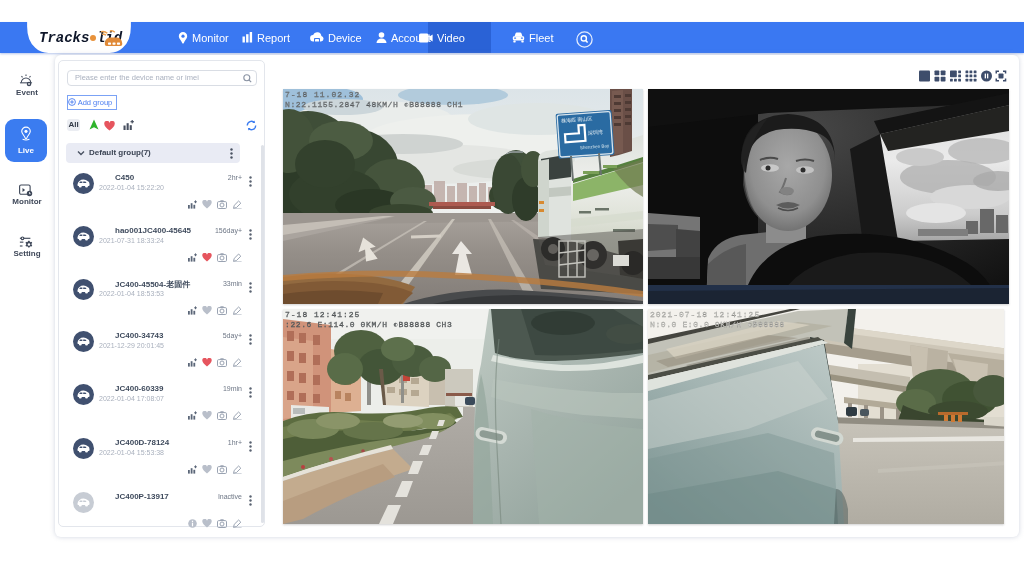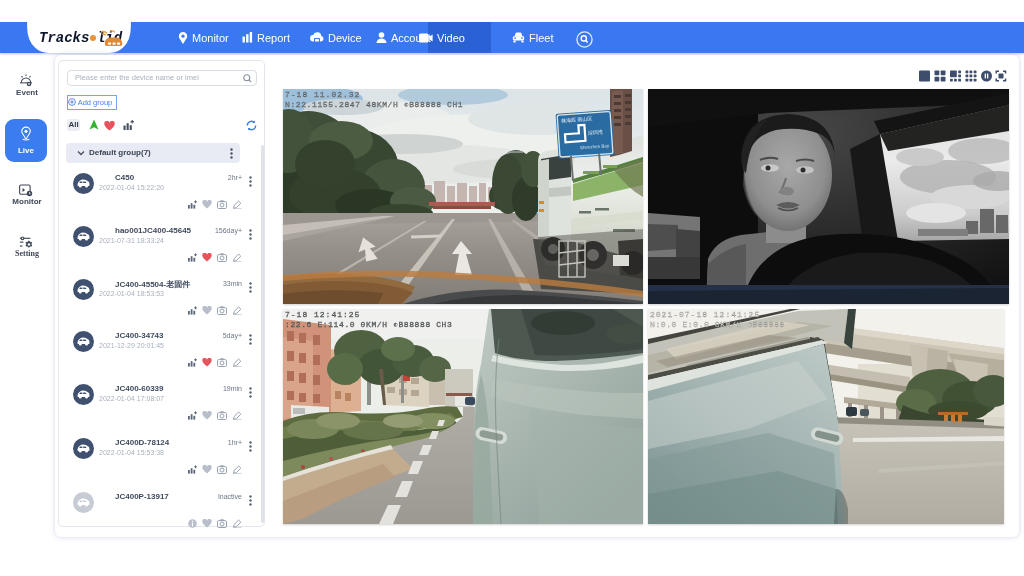--- a/index.html
+++ b/index.html
@@ -112,21 +112,21 @@
   </svg>
 <div class="side" style="top:184px;">
     <div class="lbl" style="margin-top:13px">Monitor</div>
   </div>
 <svg class="abs" style="left:19px;top:184px" width="14" height="13" viewBox="0 0 16 14">
     <rect x="0.7" y="0.7" width="12" height="10.6" rx="1.6" fill="none" stroke="#3f4859" stroke-width="1.3"></rect>
     <path d="M4,4 l3,2.4 l-3,2.4 Z" fill="#3f4859"></path>
     <circle cx="12" cy="10.5" r="3.1" fill="#3f4859"></circle>
     <path d="M12,9 l0,1.7 l1.3,0" stroke="#fff" stroke-width="1" fill="none"></path>
   </svg>
-<div class="side" style="top:236px;font-family:Liberation Serif, serif;">
+<div class="side" style="top:236px;">
     <div class="lbl" style="margin-top:13px">Setting</div>
   </div>
 <svg class="abs" style="left:19px;top:236px" width="14" height="13" viewBox="0 0 16 14">
     <g stroke="#3f4859" stroke-width="1.3" fill="none">
       <line x1="1" y1="2.2" x2="13" y2="2.2"></line>
       <line x1="1" y1="6.6" x2="5" y2="6.6"></line>
       <line x1="1" y1="11" x2="4" y2="11"></line>
       <circle cx="4" cy="2.2" r="1.5" fill="#fff"></circle>
     </g>
     <path d="M10.8,5.2 l1.6,0 l0.4,1.2 l1.2,0.7 l1.2,-0.4 l0.8,1.4 l-0.9,0.9 l0,1.4 l0.9,0.9 l-0.8,1.4 l-1.2,-0.4 l-1.2,0.7 l-0.4,1.2 l-1.6,0 l-0.4,-1.2 l-1.2,-0.7 l-1.2,0.4 l-0.8,-1.4 l0.9,-0.9 l0,-1.4 l-0.9,-0.9 l0.8,-1.4 l1.2,0.4 l1.2,-0.7 Z" fill="#3f4859" transform="scale(0.88) translate(1.2,0.4)"></path>

